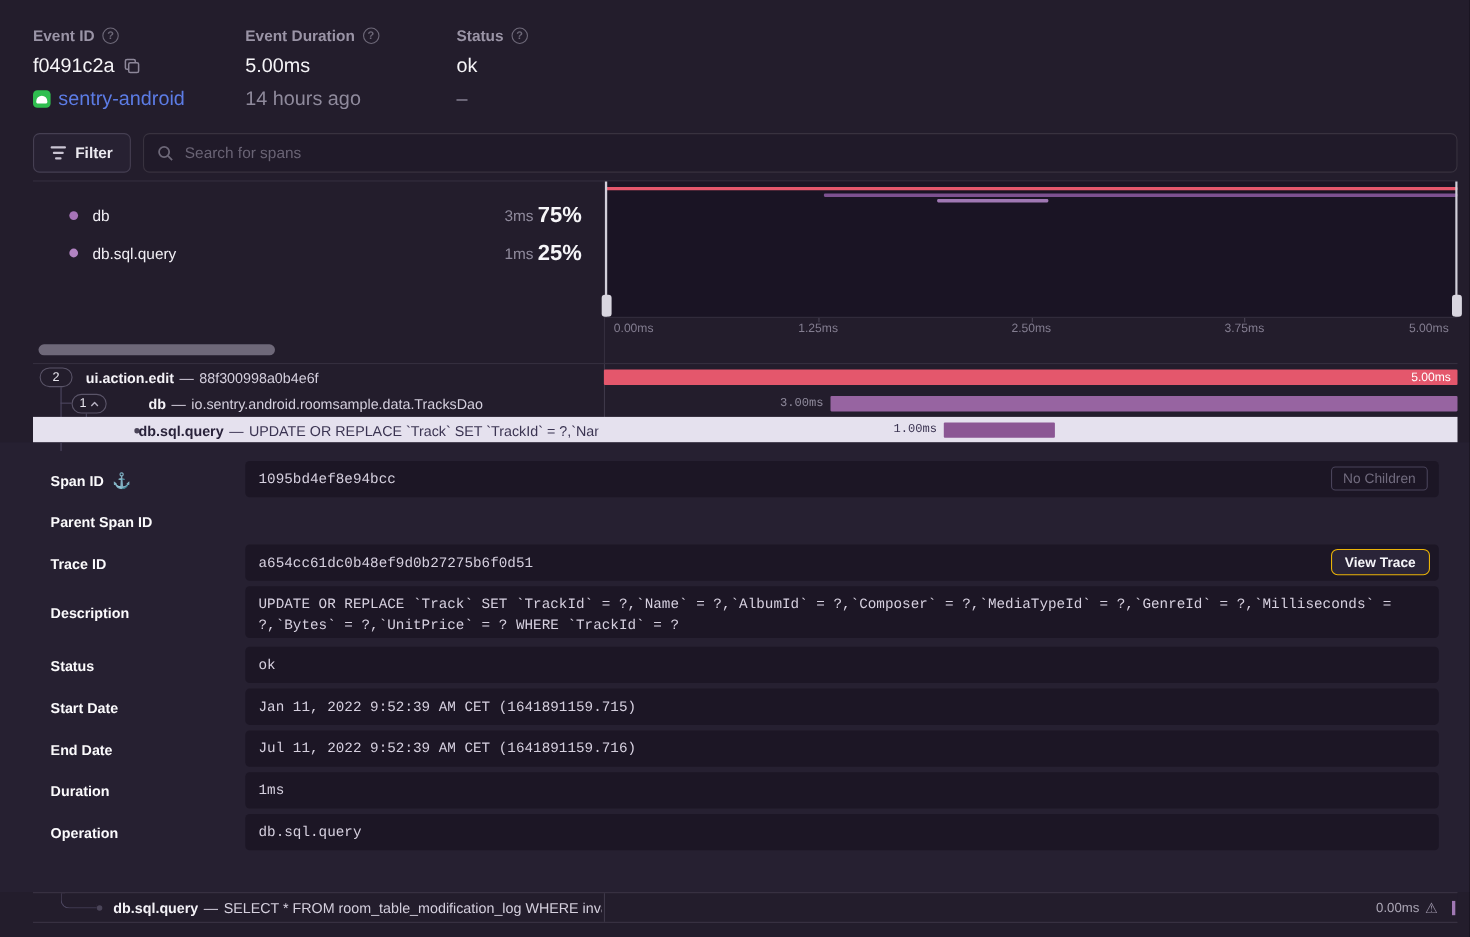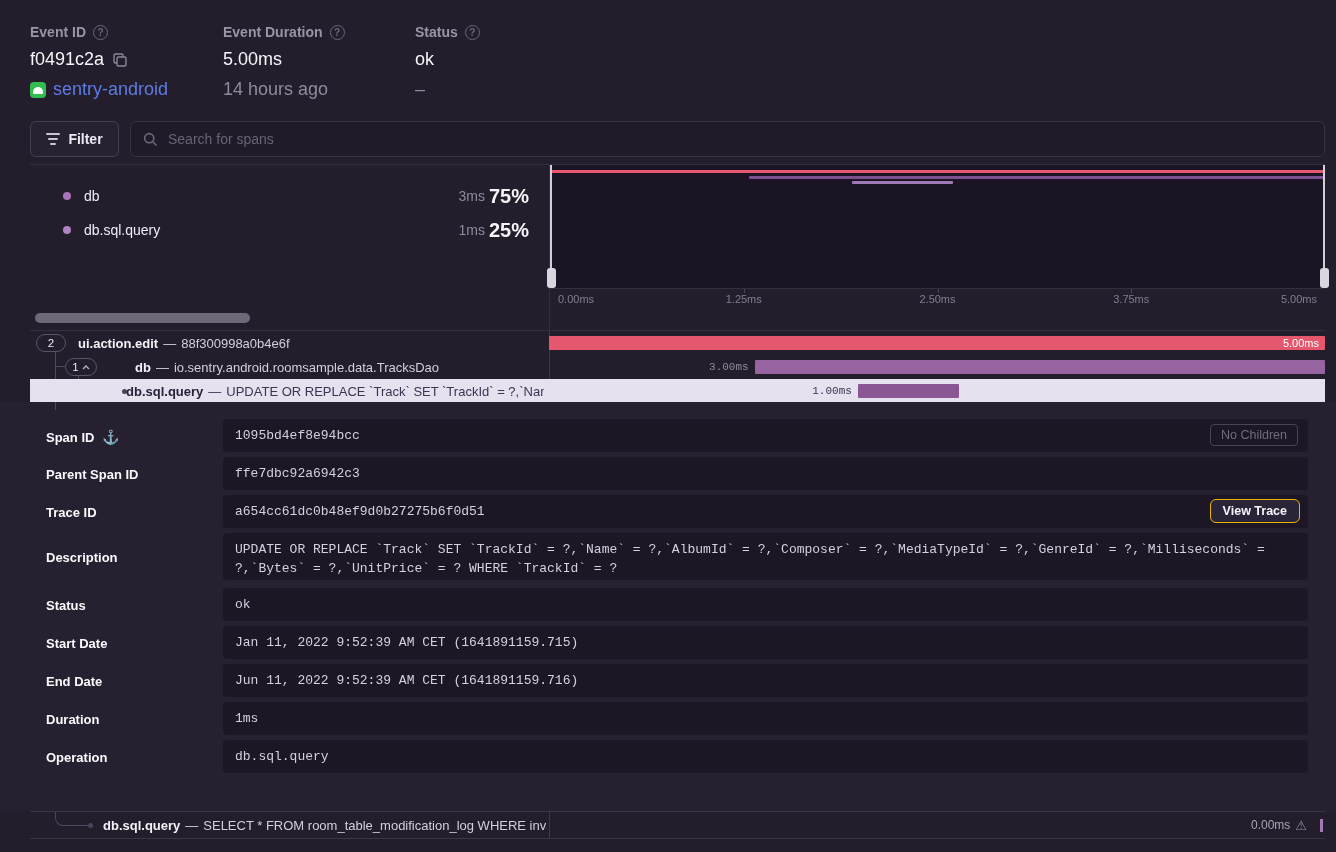--- a/index.html
+++ b/index.html
@@ -276,23 +276,20 @@
       <span class="anchor-glyph" style="font-size:14px;">⚓</span>
       </div>
     <div class="dbox" style="top:17px;">
       <span>1095bd4ef8e94bcc</span>
       <span class="nochild">No Children</span>
     </div>
 
     <div class="dlabel" style="top:65px;">
         <span>Parent Span ID</span>
       </div>
-    <div class="dbox" style="top:55px;">
-        <span>ffe7dbc92a6942c3</span>
-      </div>
 
     <div class="dlabel" style="top:103px;">
         <span>Trace ID</span>
       </div>
     <div class="dbox" style="top:93px;">
       <span>a654cc61dc0b48ef9d0b27275b6f0d51</span>
       <button class="viewtrace">View Trace</button>
     </div>
 
     <div class="dlabel" style="top:148px;">
@@ -313,21 +310,21 @@
         <span>Start Date</span>
       </div>
     <div class="dbox" style="top:224px;">
         <span>Jan 11, 2022 9:52:39 AM CET (1641891159.715)</span>
       </div>
 
     <div class="dlabel" style="top:272px;">
         <span>End Date</span>
       </div>
     <div class="dbox" style="top:262px;">
-        <span>Jun 11, 2022 9:52:39 AM CET (1641891159.716)</span>
+        <span>Jul 11, 2022 9:52:39 AM CET (1641891159.716)</span>
       </div>
 
     <div class="dlabel" style="top:310px;">
         <span>Duration</span>
       </div>
     <div class="dbox" style="top:300px;">
         <span>1ms</span>
       </div>
 
     <div class="dlabel" style="top:348px;">

